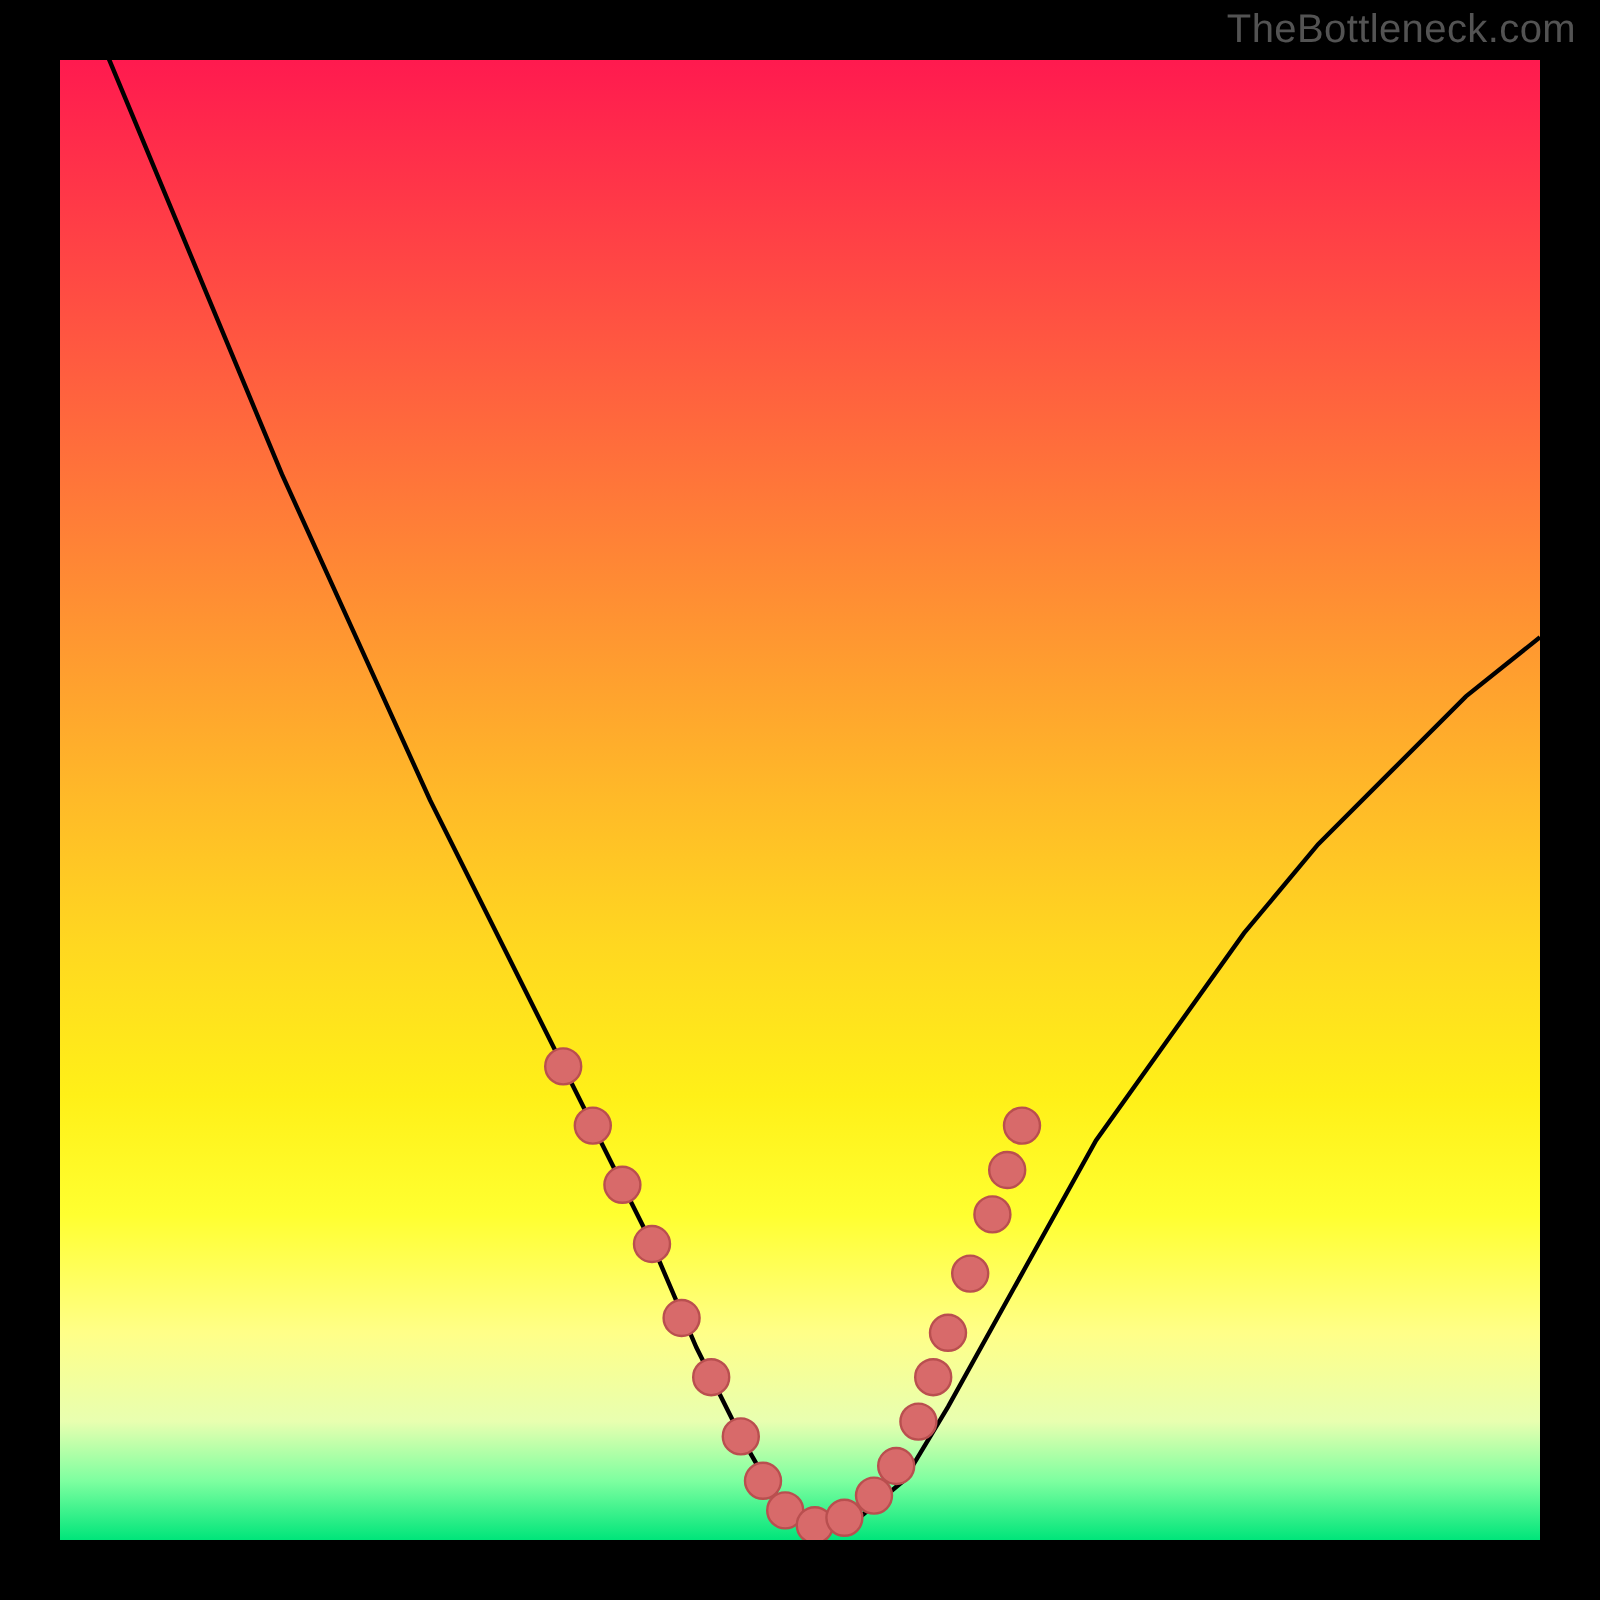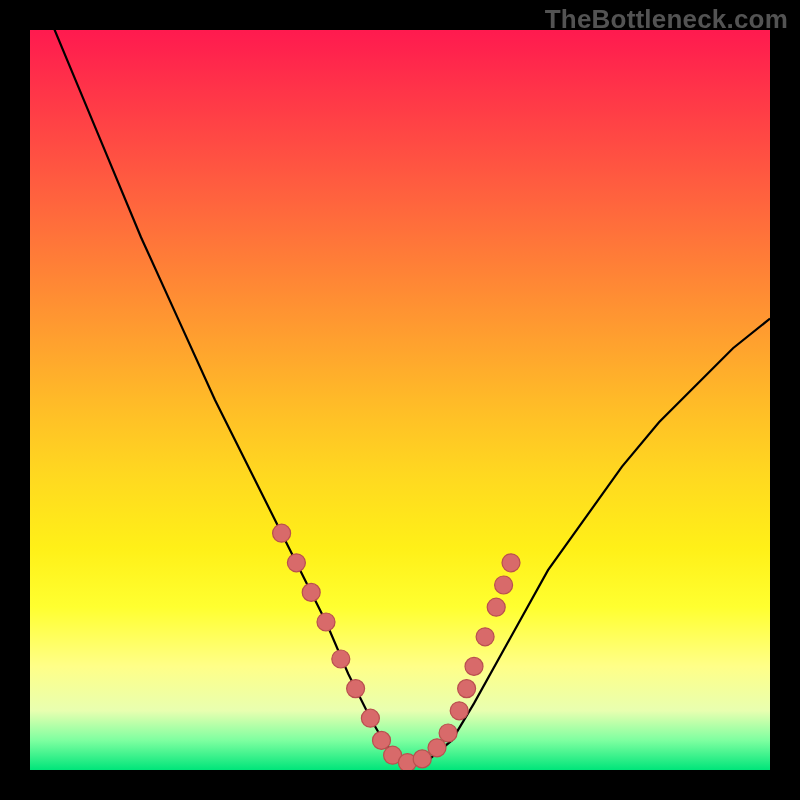--- a/index.html
+++ b/index.html
@@ -15,22 +15,22 @@
     position: relative;
     width: 800px;
     height: 800px;
     background: #000;
   }
   .watermark {
     position: absolute;
     top: 4px;
     right: 12px;
     color: #535353;
-    font-size: 26px;
-    font-weight: 700;
+    font-size: 20px;
+    font-weight: 400;
     letter-spacing: 0.2px;
     z-index: 10;
   }
   .plot {
     position: absolute;
     left: 30px;
     top: 30px;
     width: 740px;
     height: 740px;
   }

